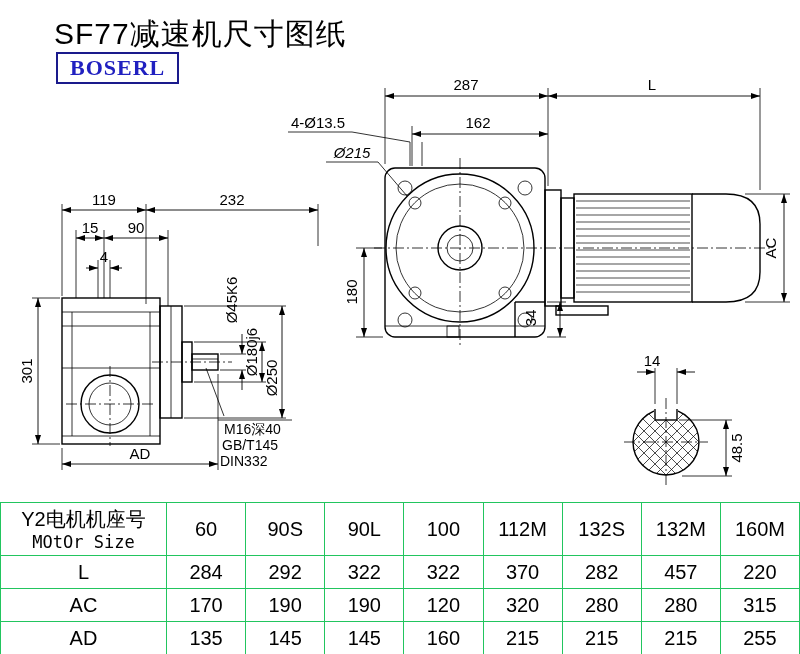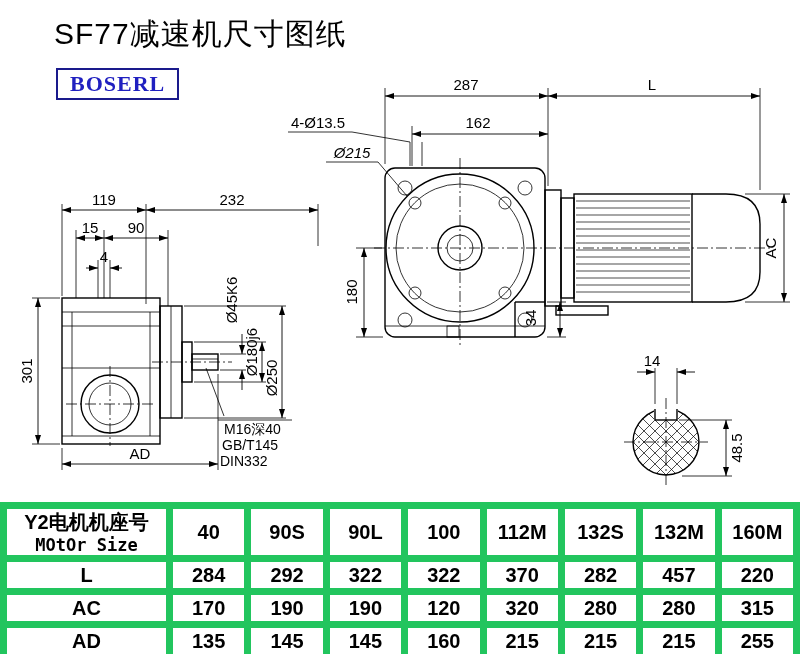--- a/index.html
+++ b/index.html
@@ -1,35 +1,35 @@
 <!DOCTYPE html>
 <html><head>
 <meta charset="utf-8">
 <style>
   html,body{margin:0;padding:0;}
   body{
     width:800px;height:654px;position:relative;background:#fff;color:#000;
     font-family:"Liberation Sans",sans-serif;overflow:hidden;
   }
   .title{position:absolute;left:54px;top:14px;font-size:30px;font-weight:normal;letter-spacing:1px;}
-  .brand{position:absolute;left:56px;top:68px;border:2px solid #1a1a8c;padding:1px 12px;background:#fff;}
+  .brand{position:absolute;left:56px;top:52px;border:2px solid #1a1a8c;padding:1px 12px;background:#fff;}
   .brand span{font-family:"Liberation Serif",serif;font-weight:bold;font-size:22px;color:#2020c0;letter-spacing:1px;}
   svg.drawing{position:absolute;left:0;top:0;}
   svg text{font-family:"Liberation Sans",sans-serif;font-size:15px;fill:#000;}
   svg text.n{font-size:14px;}
   svg .ol{stroke:#000;fill:none;stroke-width:1.4;}
   svg .th{stroke:#000;fill:none;stroke-width:0.8;}
   svg .dim{stroke:#000;fill:none;stroke-width:0.9;}
   svg .cl{stroke:#000;fill:none;stroke-width:0.8;stroke-dasharray:11 3 2 3;}
   svg .ht{stroke:#000;stroke-width:0.7;}
   table.size-table{
     position:absolute;left:0;top:502px;width:800px;border-collapse:collapse;
     table-layout:fixed;text-align:center;font-size:20px;
   }
-  table.size-table td{border:7px solid #22c55e;padding:0;font-weight:bold;}
+  table.size-table td{border:1px solid #22c55e;padding:0;}
   table.size-table tr{height:33px;}
   table.size-table tr.hdr{height:53px;}
   .hl1{font-size:20px;line-height:1.3;}
   .hl2{font-family:"DejaVu Sans Mono",monospace;font-size:17px;line-height:1.2;text-align:center;}
 </style>
 </head>
 <body>
 
 <div class="title">SF77减速机尺寸图纸</div>
 <div class="brand">
@@ -259,21 +259,21 @@
       <col>
       <col>
       <col>
   </colgroup>
   <tbody>
     <tr class="hdr">
       <td>
         <div class="hl1">Y2电机机座号</div>
         <div class="hl2">MOtOr Size</div>
       </td>
-      <td>40</td>
+      <td>60</td>
       <td>90S</td>
       <td>90L</td>
       <td>100</td>
       <td>112M</td>
       <td>132S</td>
       <td>132M</td>
       <td>160M</td>
     </tr>
     <tr>
       <td>L</td>

